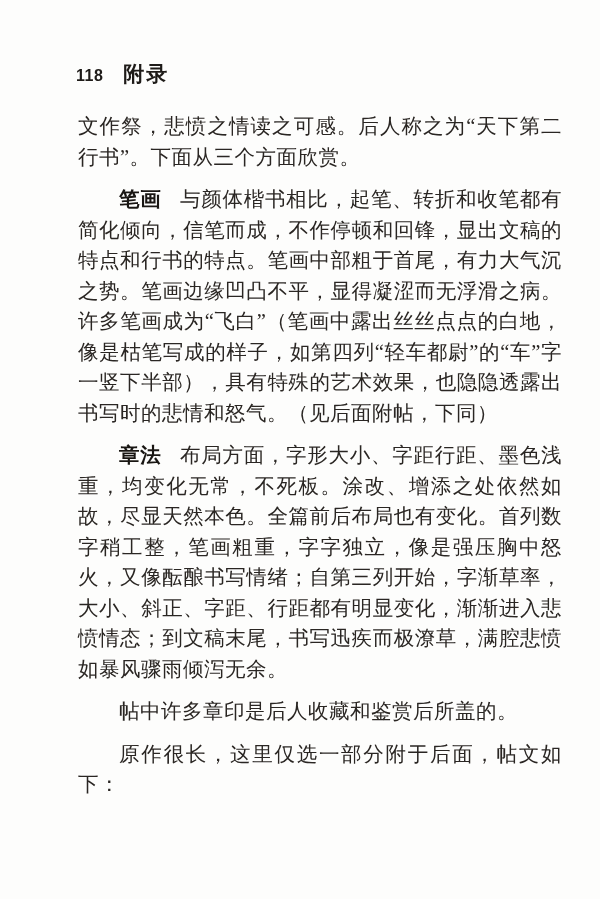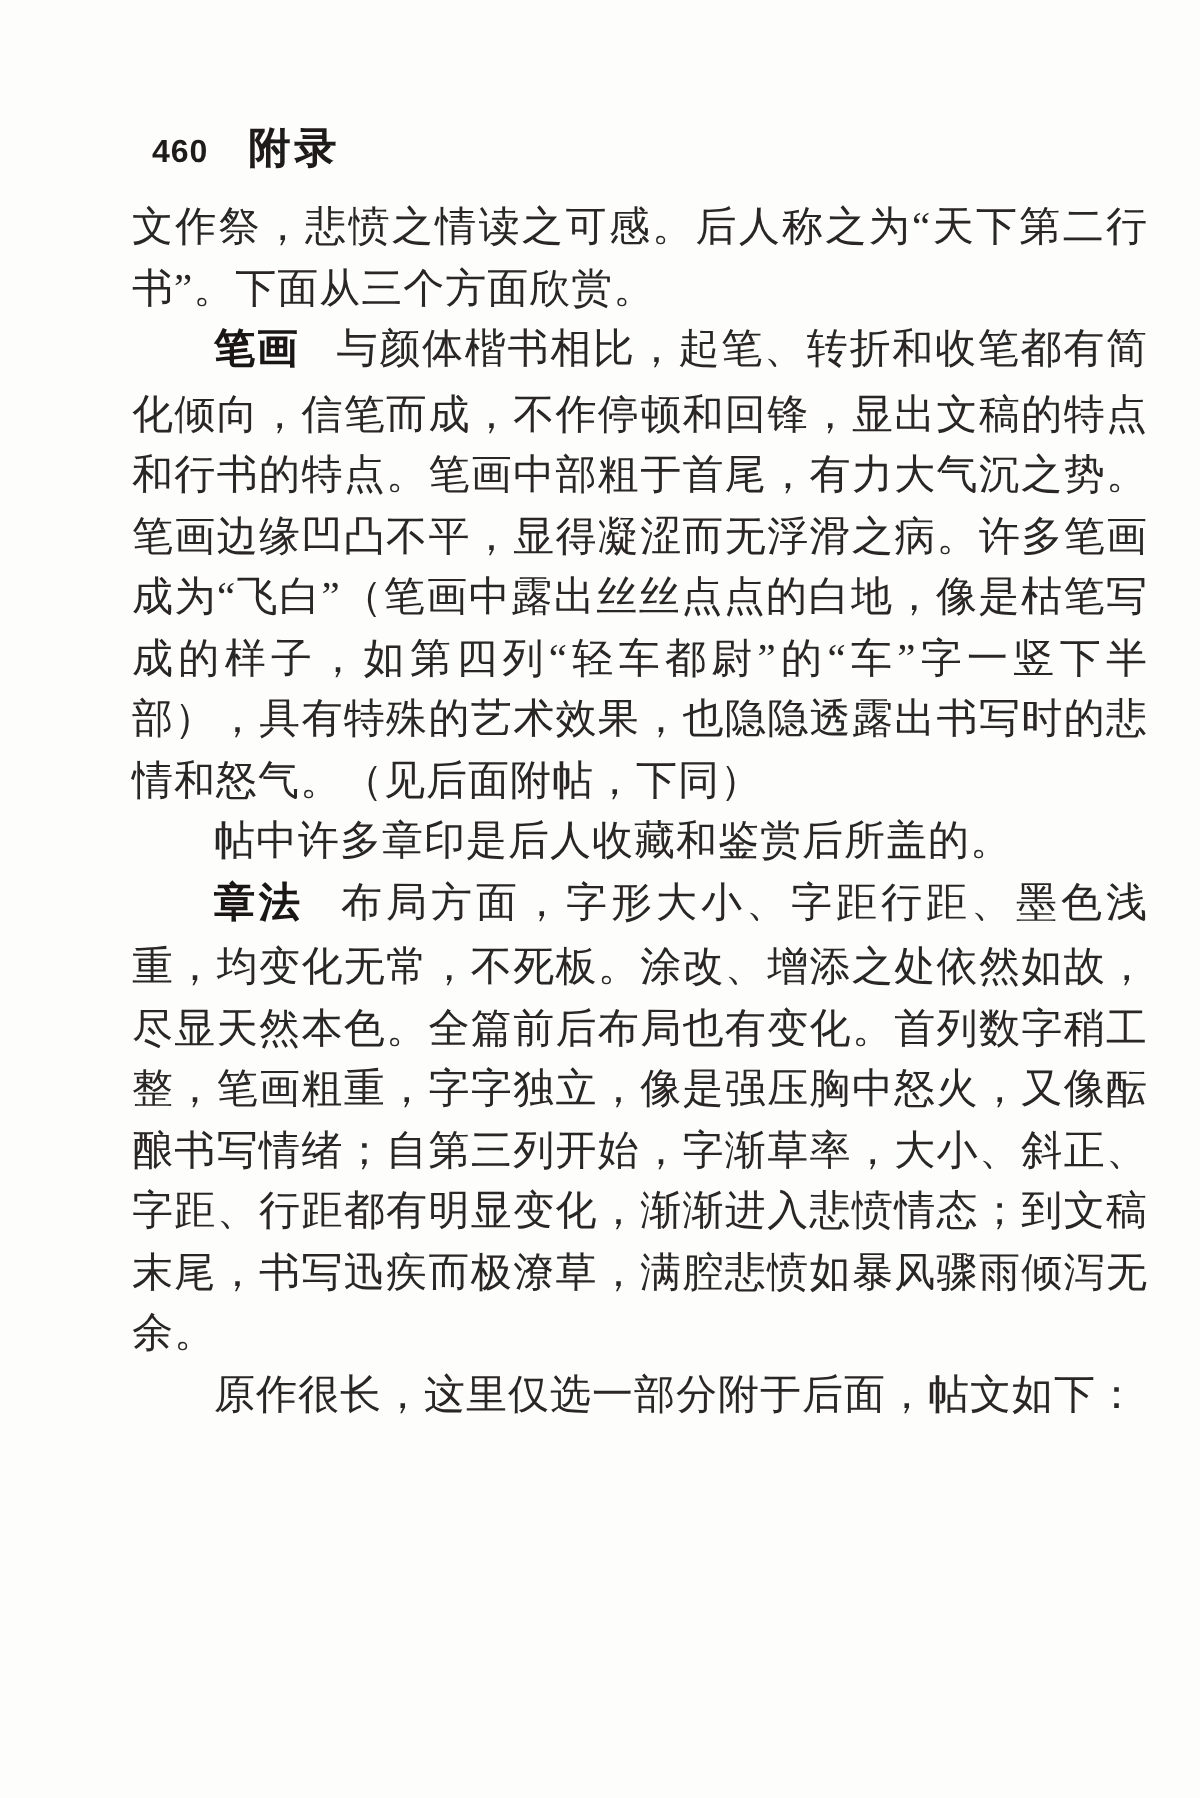--- a/index.html
+++ b/index.html
@@ -39,41 +39,41 @@
     left: 66px;
     top: 99px;
     width: 508px;
     font-size: 20.5px;
     line-height: 30.5px;
     letter-spacing: 0.5px;
     text-align: justify;
     color: #2a2623;
   }
   .body-text p {
-    margin: 0;
+    margin: 12px;
     padding: 0;
   }
   .body-text p.indent {
     text-indent: 2em;
   }
   .runin {
-    font-family: Liberation Mono, monospace;
+    font-family: Liberation Sans, sans-serif;
     font-weight: 700;
     color: #191613;
     margin-right: 0.9em;
   }
 </style>
 </head>
 <body>
 
 <div class="page">
   <div class="running-head">
-    <span class="pagenum">460</span>
+    <span class="pagenum">118</span>
     <span class="section">附录</span>
   </div>
   <div class="body-text" id="body-text">
       <p class=""><span>文作祭，悲愤之情读之可感。后人称之为“天下第二行书”。下面从三个方面欣赏。</span></p>
       <p class="indent"><b class="runin">笔画</b><span>与颜体楷书相比，起笔、转折和收笔都有简化倾向，信笔而成，不作停顿和回锋，显出文稿的特点和行书的特点。笔画中部粗于首尾，有力大气沉之势。笔画边缘凹凸不平，显得凝涩而无浮滑之病。许多笔画成为“飞白”（笔画中露出丝丝点点的白地，像是枯笔写成的样子，如第四列“轻车都尉”的“车”字一竖下半部），具有特殊的艺术效果，也隐隐透露出书写时的悲情和怒气。（见后面附帖，下同）</span></p>
+      <p class="indent"><b class="runin">章法</b><span>布局方面，字形大小、字距行距、墨色浅重，均变化无常，不死板。涂改、增添之处依然如故，尽显天然本色。全篇前后布局也有变化。首列数字稍工整，笔画粗重，字字独立，像是强压胸中怒火，又像酝酿书写情绪；自第三列开始，字渐草率，大小、斜正、字距、行距都有明显变化，渐渐进入悲愤情态；到文稿末尾，书写迅疾而极潦草，满腔悲愤如暴风骤雨倾泻无余。</span></p>
       <p class="indent"><span>帖中许多章印是后人收藏和鉴赏后所盖的。</span></p>
-      <p class="indent"><b class="runin">章法</b><span>布局方面，字形大小、字距行距、墨色浅重，均变化无常，不死板。涂改、增添之处依然如故，尽显天然本色。全篇前后布局也有变化。首列数字稍工整，笔画粗重，字字独立，像是强压胸中怒火，又像酝酿书写情绪；自第三列开始，字渐草率，大小、斜正、字距、行距都有明显变化，渐渐进入悲愤情态；到文稿末尾，书写迅疾而极潦草，满腔悲愤如暴风骤雨倾泻无余。</span></p>
       <p class="indent"><span>原作很长，这里仅选一部分附于后面，帖文如下：</span></p>
     </div>
 </div>
 
 </body></html>

